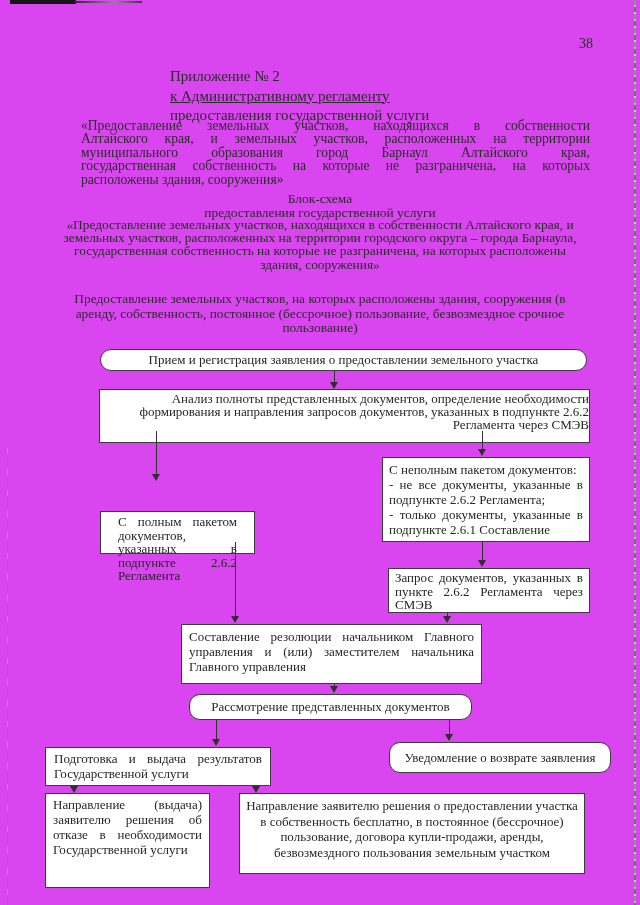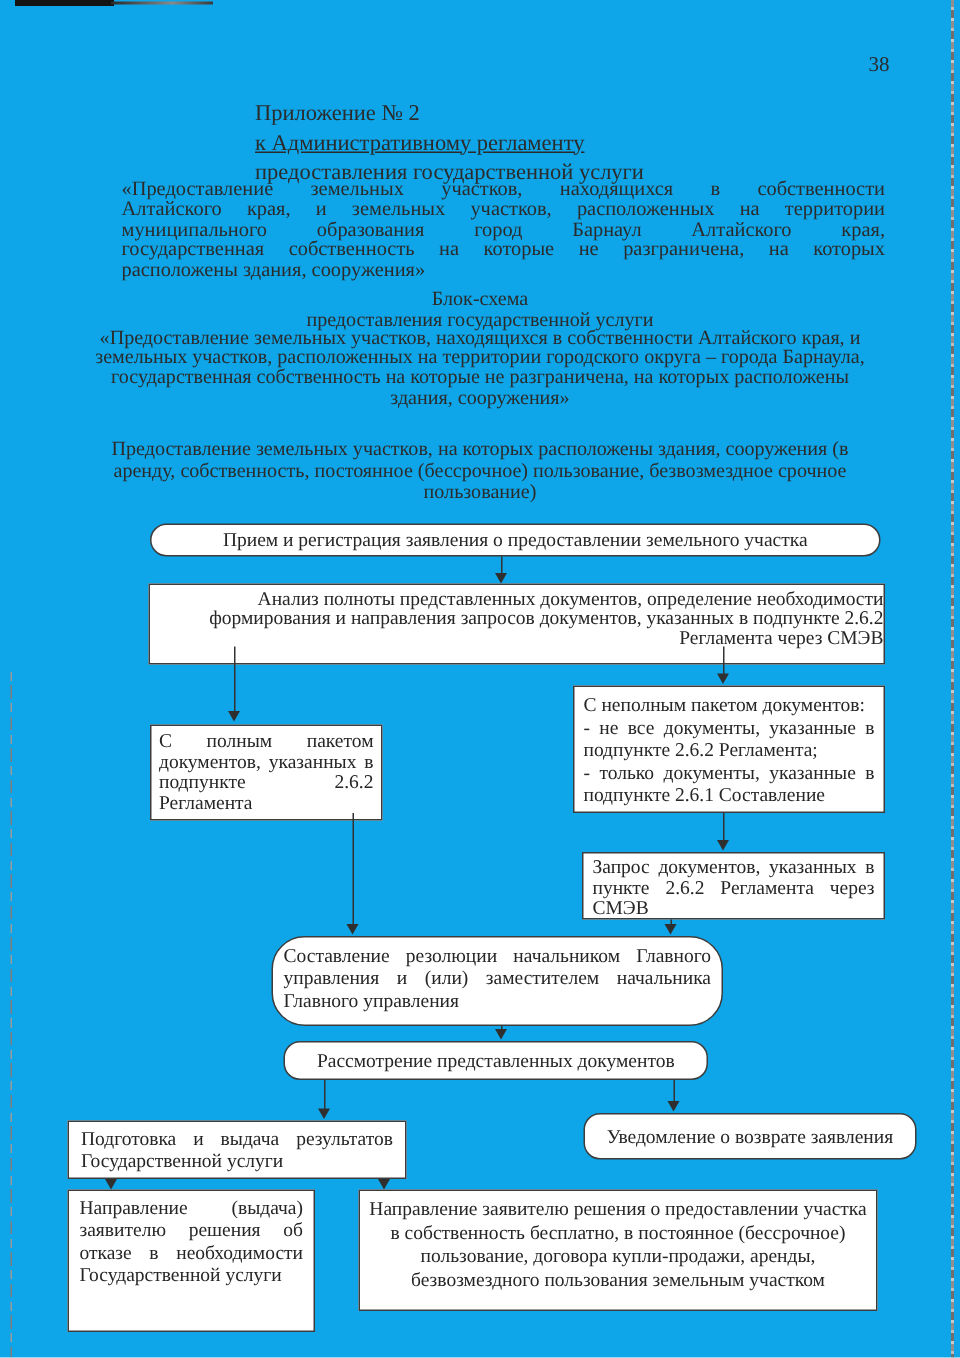--- a/index.html
+++ b/index.html
@@ -1,17 +1,17 @@
 <!DOCTYPE html>
 <html><head>
 <meta charset="utf-8">
 <style>
   html,body{margin:0;padding:0;background:#ffffff;}
   .page{
-    position:relative;width:640px;height:905px;background:#0ea5e9;
+    position:relative;width:640px;height:905px;background:#d946ef;
     font-family:"Liberation Serif","DejaVu Serif",serif;color:#2b2b2b;overflow:hidden;
   }
   
   .art-topbar{position:absolute;left:10px;top:0;width:66px;height:4px;background:#141414;}
   .art-topline{position:absolute;left:74px;top:1px;width:68px;height:2px;
     background:linear-gradient(90deg,#2a2a2a,#8a8a8a 60%,#3a3a3a);}
   .art-left{position:absolute;left:7px;top:448px;width:1px;height:457px;
     background:repeating-linear-gradient(180deg,#9a9a9a 0 6px,transparent 6px 9px,#7d7d7d 9px 18px,transparent 18px 21px);}
   .art-right{position:absolute;left:634px;top:0;width:2px;height:905px;
     background:repeating-linear-gradient(180deg,#8f8f8f 0 5px,#bdbdbd 5px 7px,#6f6f6f 7px 12px,#c9c9c9 12px 14px);}
@@ -27,24 +27,24 @@
   .c-label{top:191px;}
   .c-sub{top:205px;}
   .c-title{top:218px;line-height:13.2px;}
   .c-intro{top:292px;line-height:14.5px;}
   
   .fbox{position:absolute;box-sizing:border-box;border:1px solid #3c3c3c;background:#fff;
     font-size:13px;color:#262626;}
   .fcenter{display:flex;align-items:center;justify-content:center;text-align:center;border-radius:11px;}
   .b1{left:100px;top:349px;width:487px;height:22px;}
   .b2{left:99px;top:389px;width:491px;height:54px;text-align:right;line-height:13px;padding-top:2px;}
-  .b3{left:100px;top:483px;width:155px;height:64px;padding:3px 5px;line-height:13.5px;}
+  .b3{left:100px;top:511px;width:155px;height:43px;padding:3px 17px;line-height:13.5px;}
   .b4{left:382px;top:457px;width:208px;height:85px;padding:4px 6px;line-height:15px;}
   .b5{left:388px;top:568px;width:202px;height:45px;padding:2px 6px;line-height:13.5px;}
-  .b6{left:181px;top:624px;width:301px;height:60px;padding:4px 7px;line-height:15px;border-radius:22px;}
+  .b6{left:181px;top:624px;width:301px;height:60px;padding:4px 7px;line-height:15px;}
   .b7{left:189px;top:694px;width:283px;height:26px;}
   .b8{left:45px;top:747px;width:226px;height:39px;padding:3px 8px;line-height:15px;}
   .b9{left:389px;top:742px;width:222px;height:31px;}
   .b10{left:45px;top:793px;width:165px;height:95px;padding:3px 7px;line-height:15px;}
   .b11{left:239px;top:793px;width:346px;height:81px;text-align:center;padding:4px 2px;line-height:15.5px;}
   
   .vl{position:absolute;width:1px;background:#333;}
   .ah{position:absolute;width:0;height:0;border-left:4px solid transparent;
     border-right:4px solid transparent;border-top:7px solid #2f2f2f;}
   .c1{left:334px;top:371px;height:12px}.h1{left:330px;top:382px}

